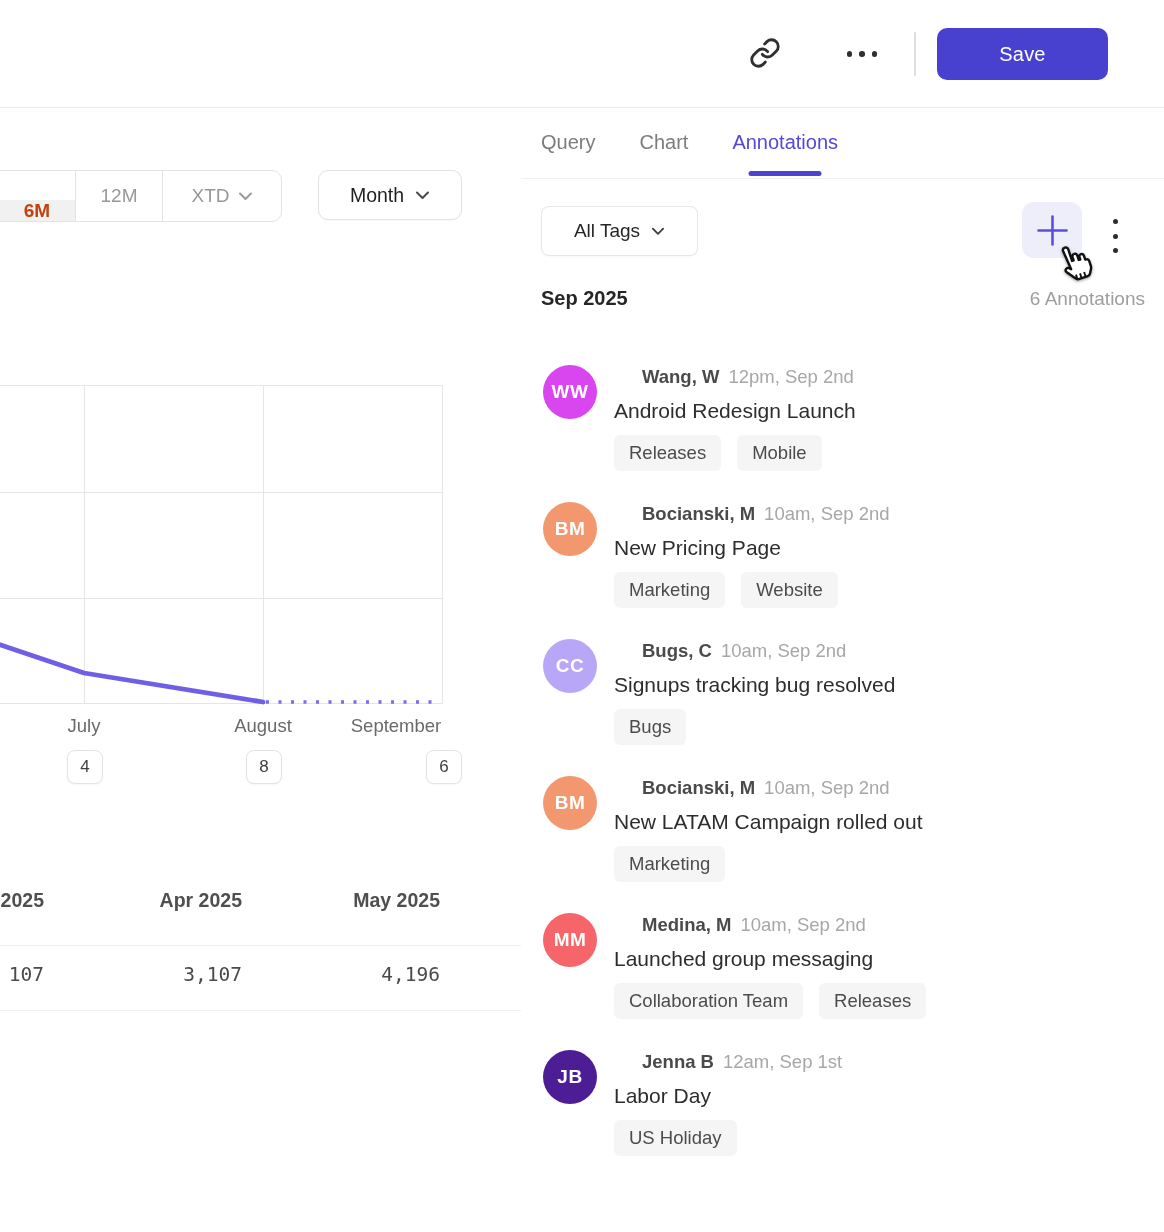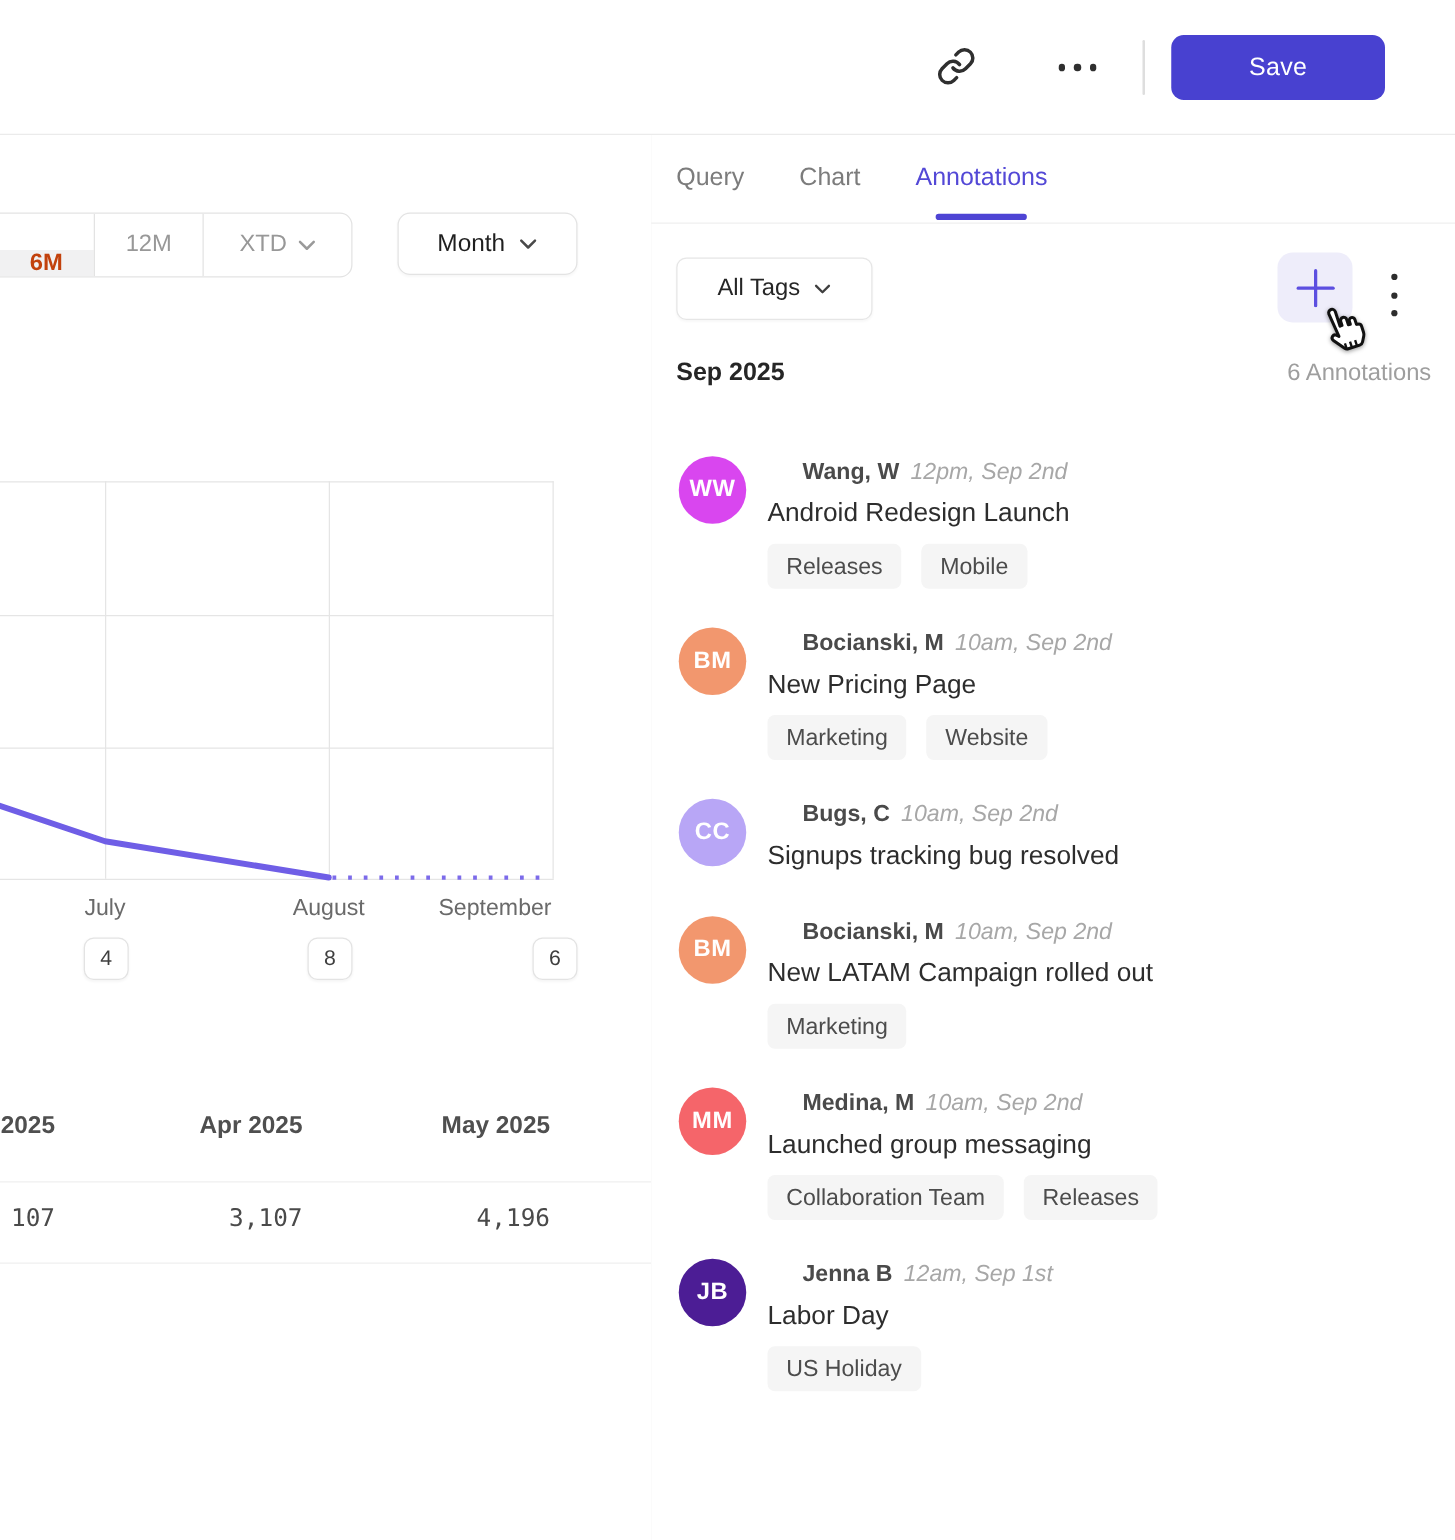--- a/index.html
+++ b/index.html
@@ -59,21 +59,21 @@
   .month-row{position:absolute;left:20px;right:19px;top:180px;display:flex;align-items:baseline;justify-content:space-between;}
   .month-title{font-size:20px;font-weight:700;color:#262626;}
   .month-count{font-size:19px;color:#9e9e9e;}
   .ann-list{position:absolute;left:22px;top:258px;right:0;}
   .ann-item{display:flex;margin-bottom:31px;cursor:pointer;}
   .avatar{width:54px;height:54px;border-radius:50%;flex:0 0 54px;display:flex;align-items:center;justify-content:center;
     color:#fff;font-size:19px;font-weight:600;letter-spacing:.5px;}
   .ann-body{margin-left:17px;padding-top:1px;}
   .ann-head{display:flex;align-items:flex-start;gap:9px;height:26px;margin-left:28px;}
   .ann-name{font-size:18.5px;font-weight:700;color:#4a4a4a;}
-  .ann-time{font-size:18.5px;color:#a7a7a7;font-style:italic;}
+  .ann-time{font-size:18.5px;color:#a7a7a7;}
   .ann-title{font-size:21px;color:#2d2d2d;line-height:34px;margin-top:2px;max-width:335px;}
   .tag-row{display:flex;gap:16px;margin-top:7px;}
   .tag-pill{background:#f5f5f5;border-radius:6px;padding:5px 15px;font-size:18.5px;color:#4c4c4c;line-height:26px;cursor:pointer;white-space:nowrap;}
 </style>
 </head>
 <body>
 
 <div class="topbar">
   <button class="icon-btn link-btn">
     <span>
@@ -220,20 +220,23 @@
     </div>
 
     <div class="ann-item">
       <div class="avatar" style="background-color: rgb(184, 166, 246);">CC</div>
       <div class="ann-body">
         <div class="ann-head">
           <span class="ann-name">Bugs, C</span>
           <span class="ann-time">10am, Sep 2nd</span>
         </div>
         <div class="ann-title">Signups tracking bug resolved</div>
+        <div class="tag-row">
+          <span class="tag-pill">Bugs</span>
+        </div>
       </div>
     </div>
 
     <div class="ann-item">
       <div class="avatar" style="background-color: rgb(242, 151, 110);">BM</div>
       <div class="ann-body">
         <div class="ann-head">
           <span class="ann-name">Bocianski, M</span>
           <span class="ann-time">10am, Sep 2nd</span>
         </div>

